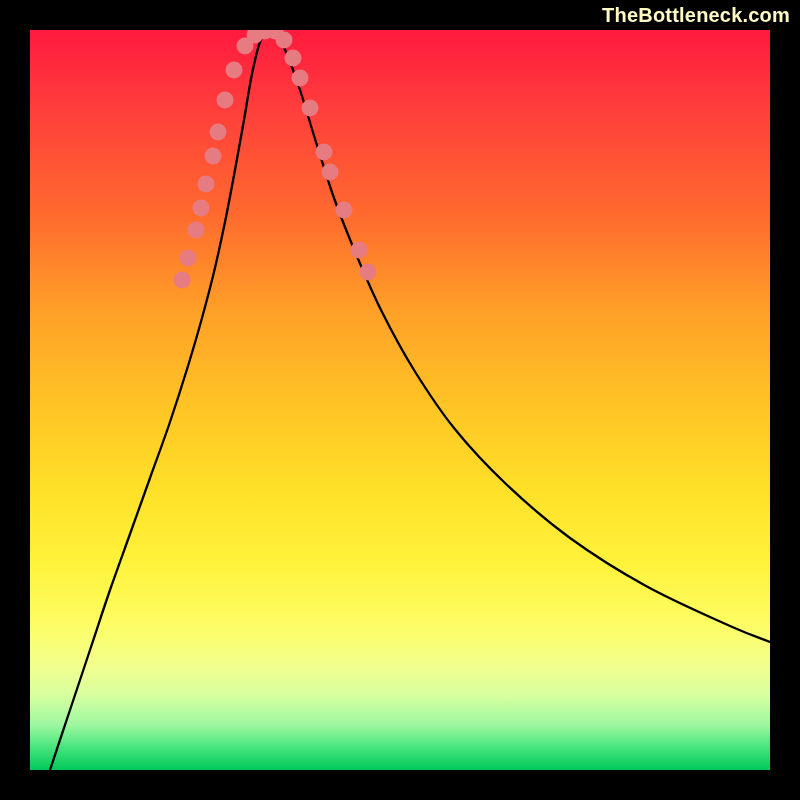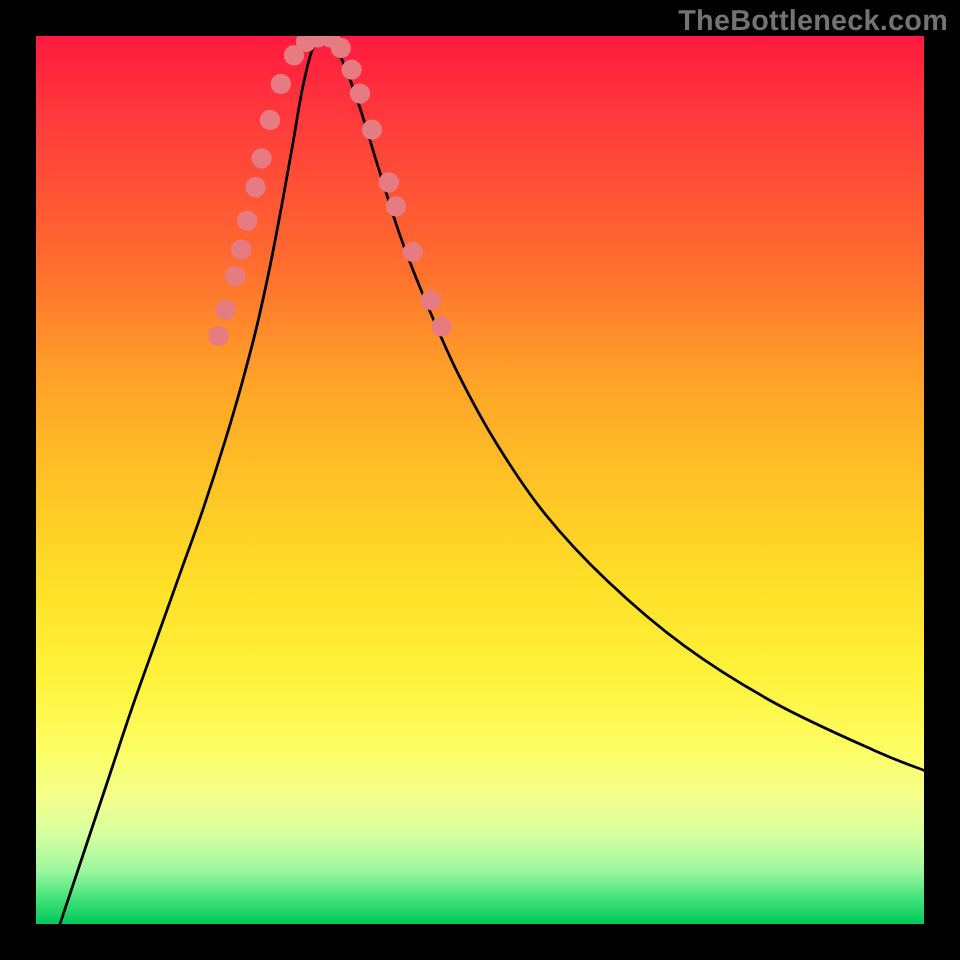--- a/index.html
+++ b/index.html
@@ -14,22 +14,22 @@
   .frame {
     position: relative;
     width: 800px;
     height: 800px;
     background: #000;
   }
   .watermark {
     position: absolute;
     top: 4px;
     right: 10px;
-    color: #737373;
-    font-size: 24px;
+    color: #fef9c3;
+    font-size: 20px;
     font-weight: 600;
     letter-spacing: 0.2px;
     z-index: 10;
   }
   .plot-outer {
     position: absolute;
     left: 30px;
     top: 30px;
     width: 740px;
     height: 740px;

